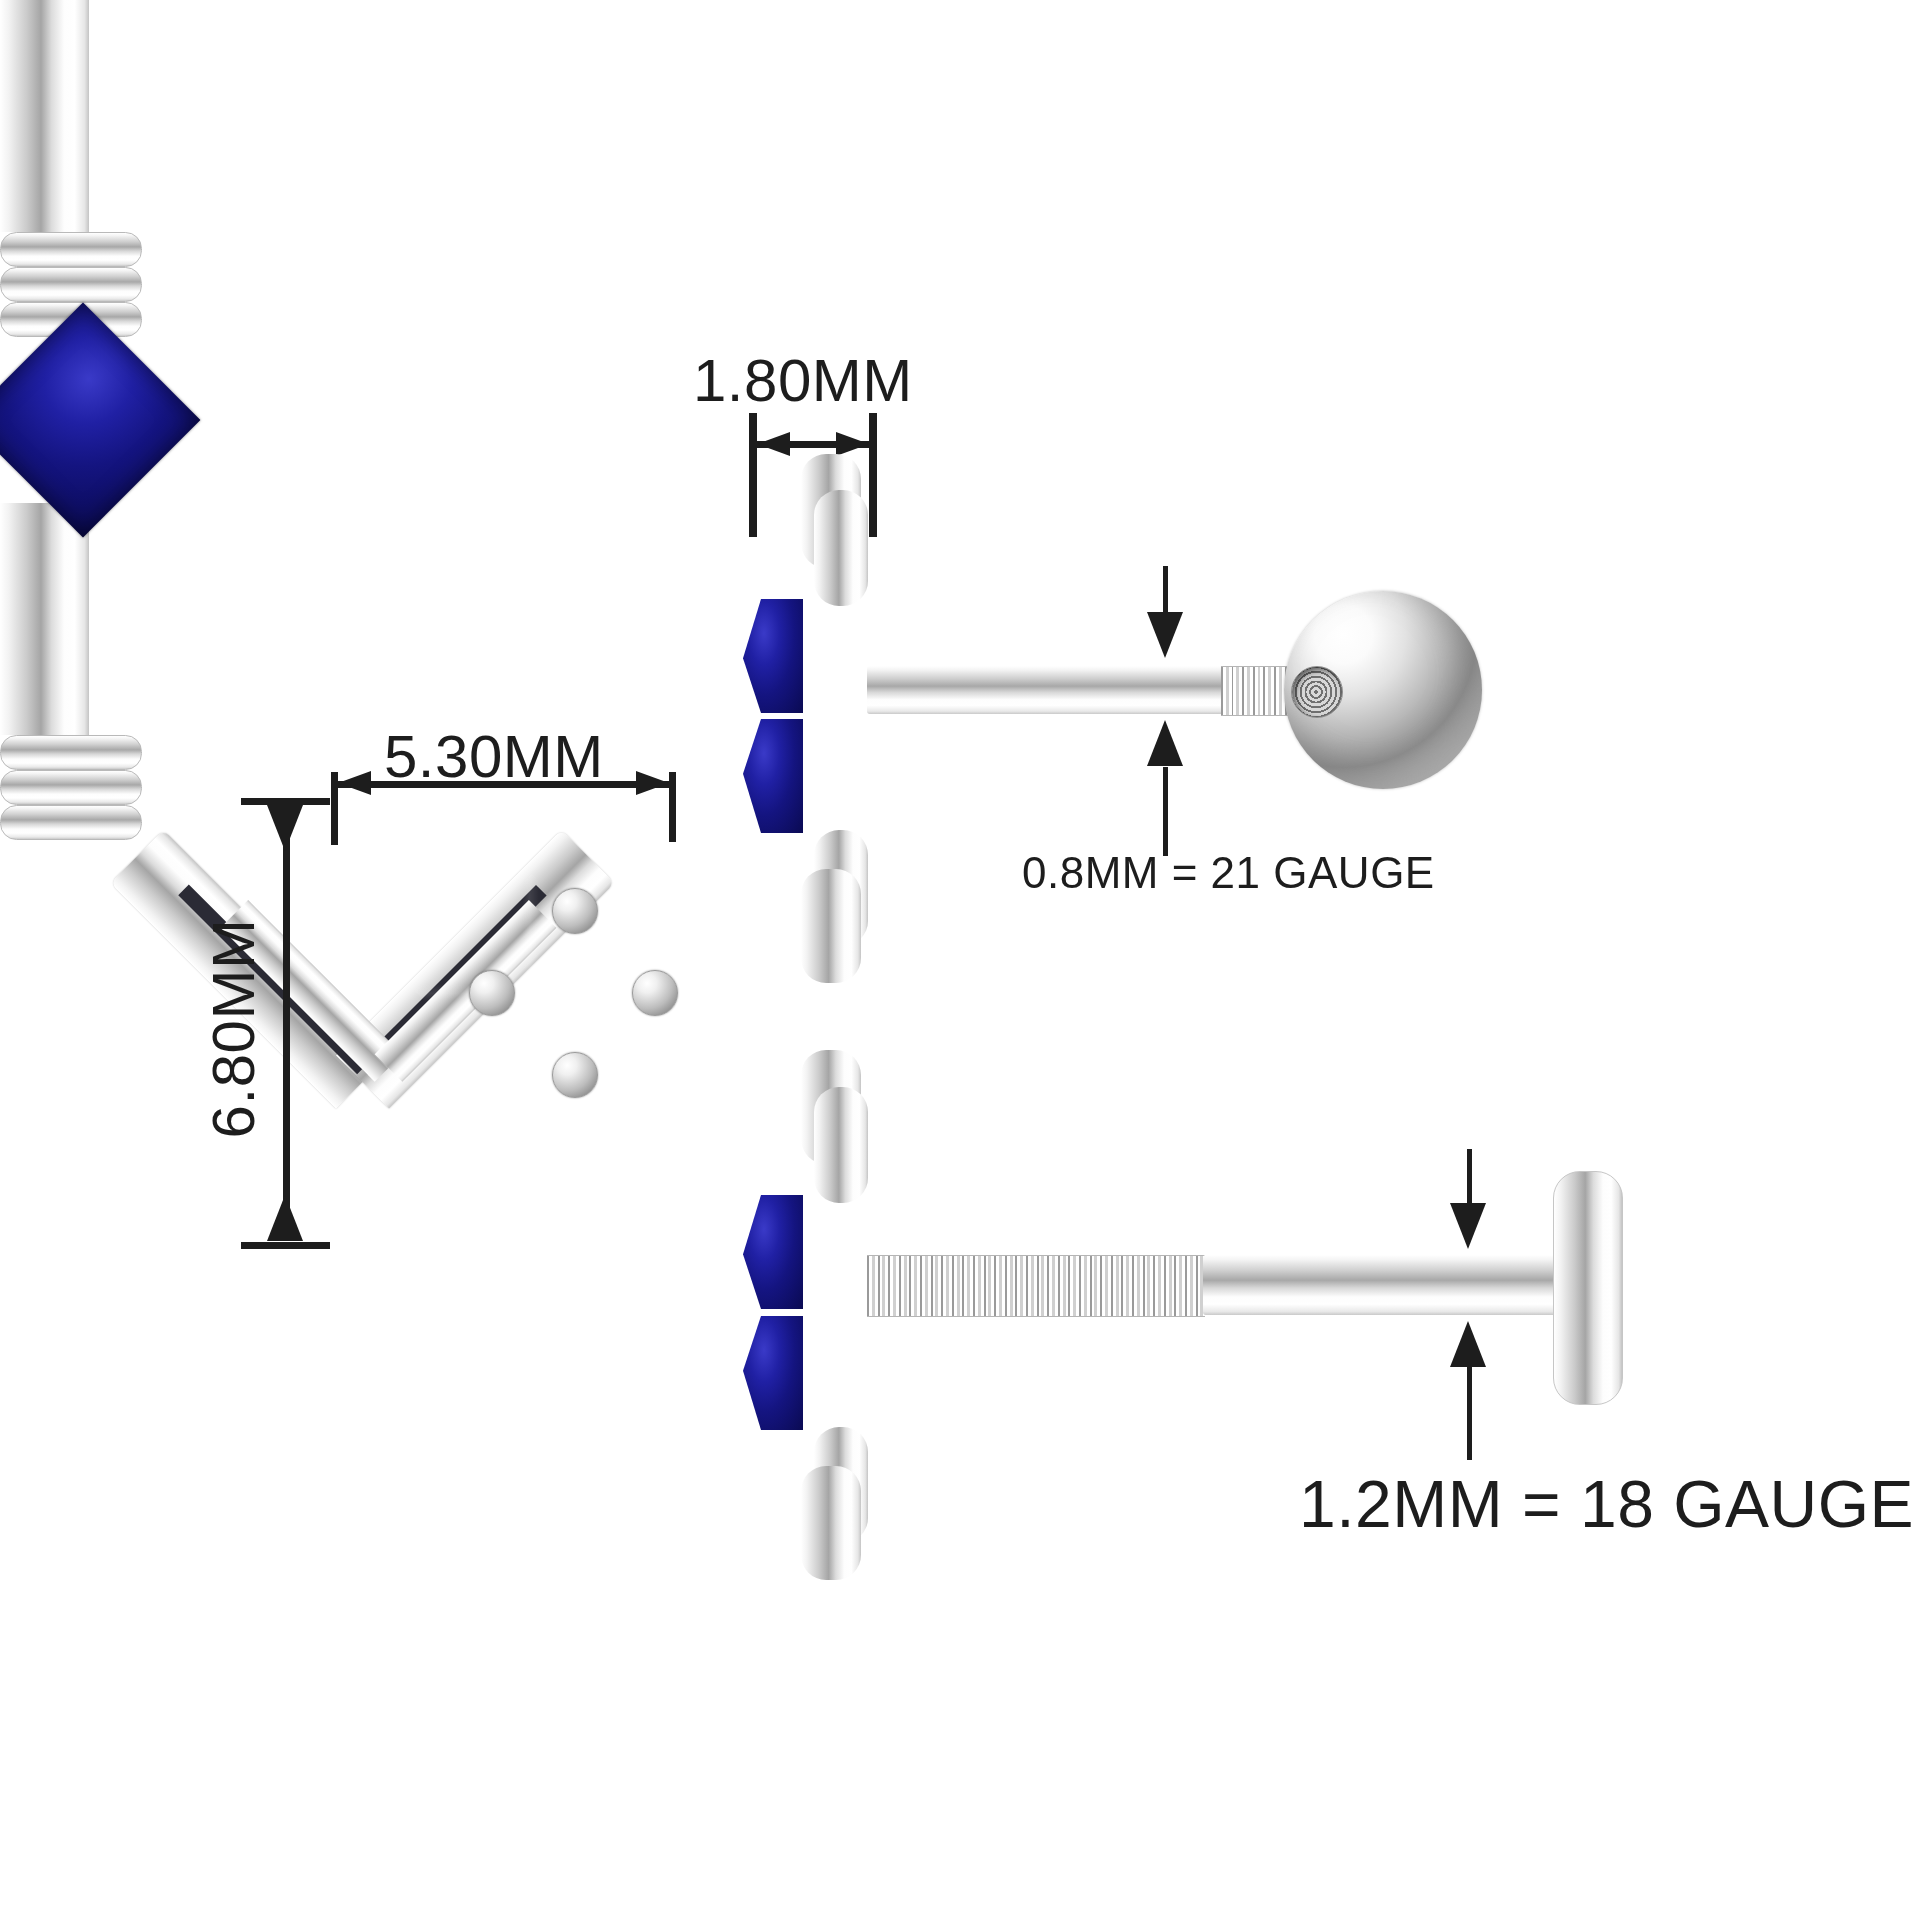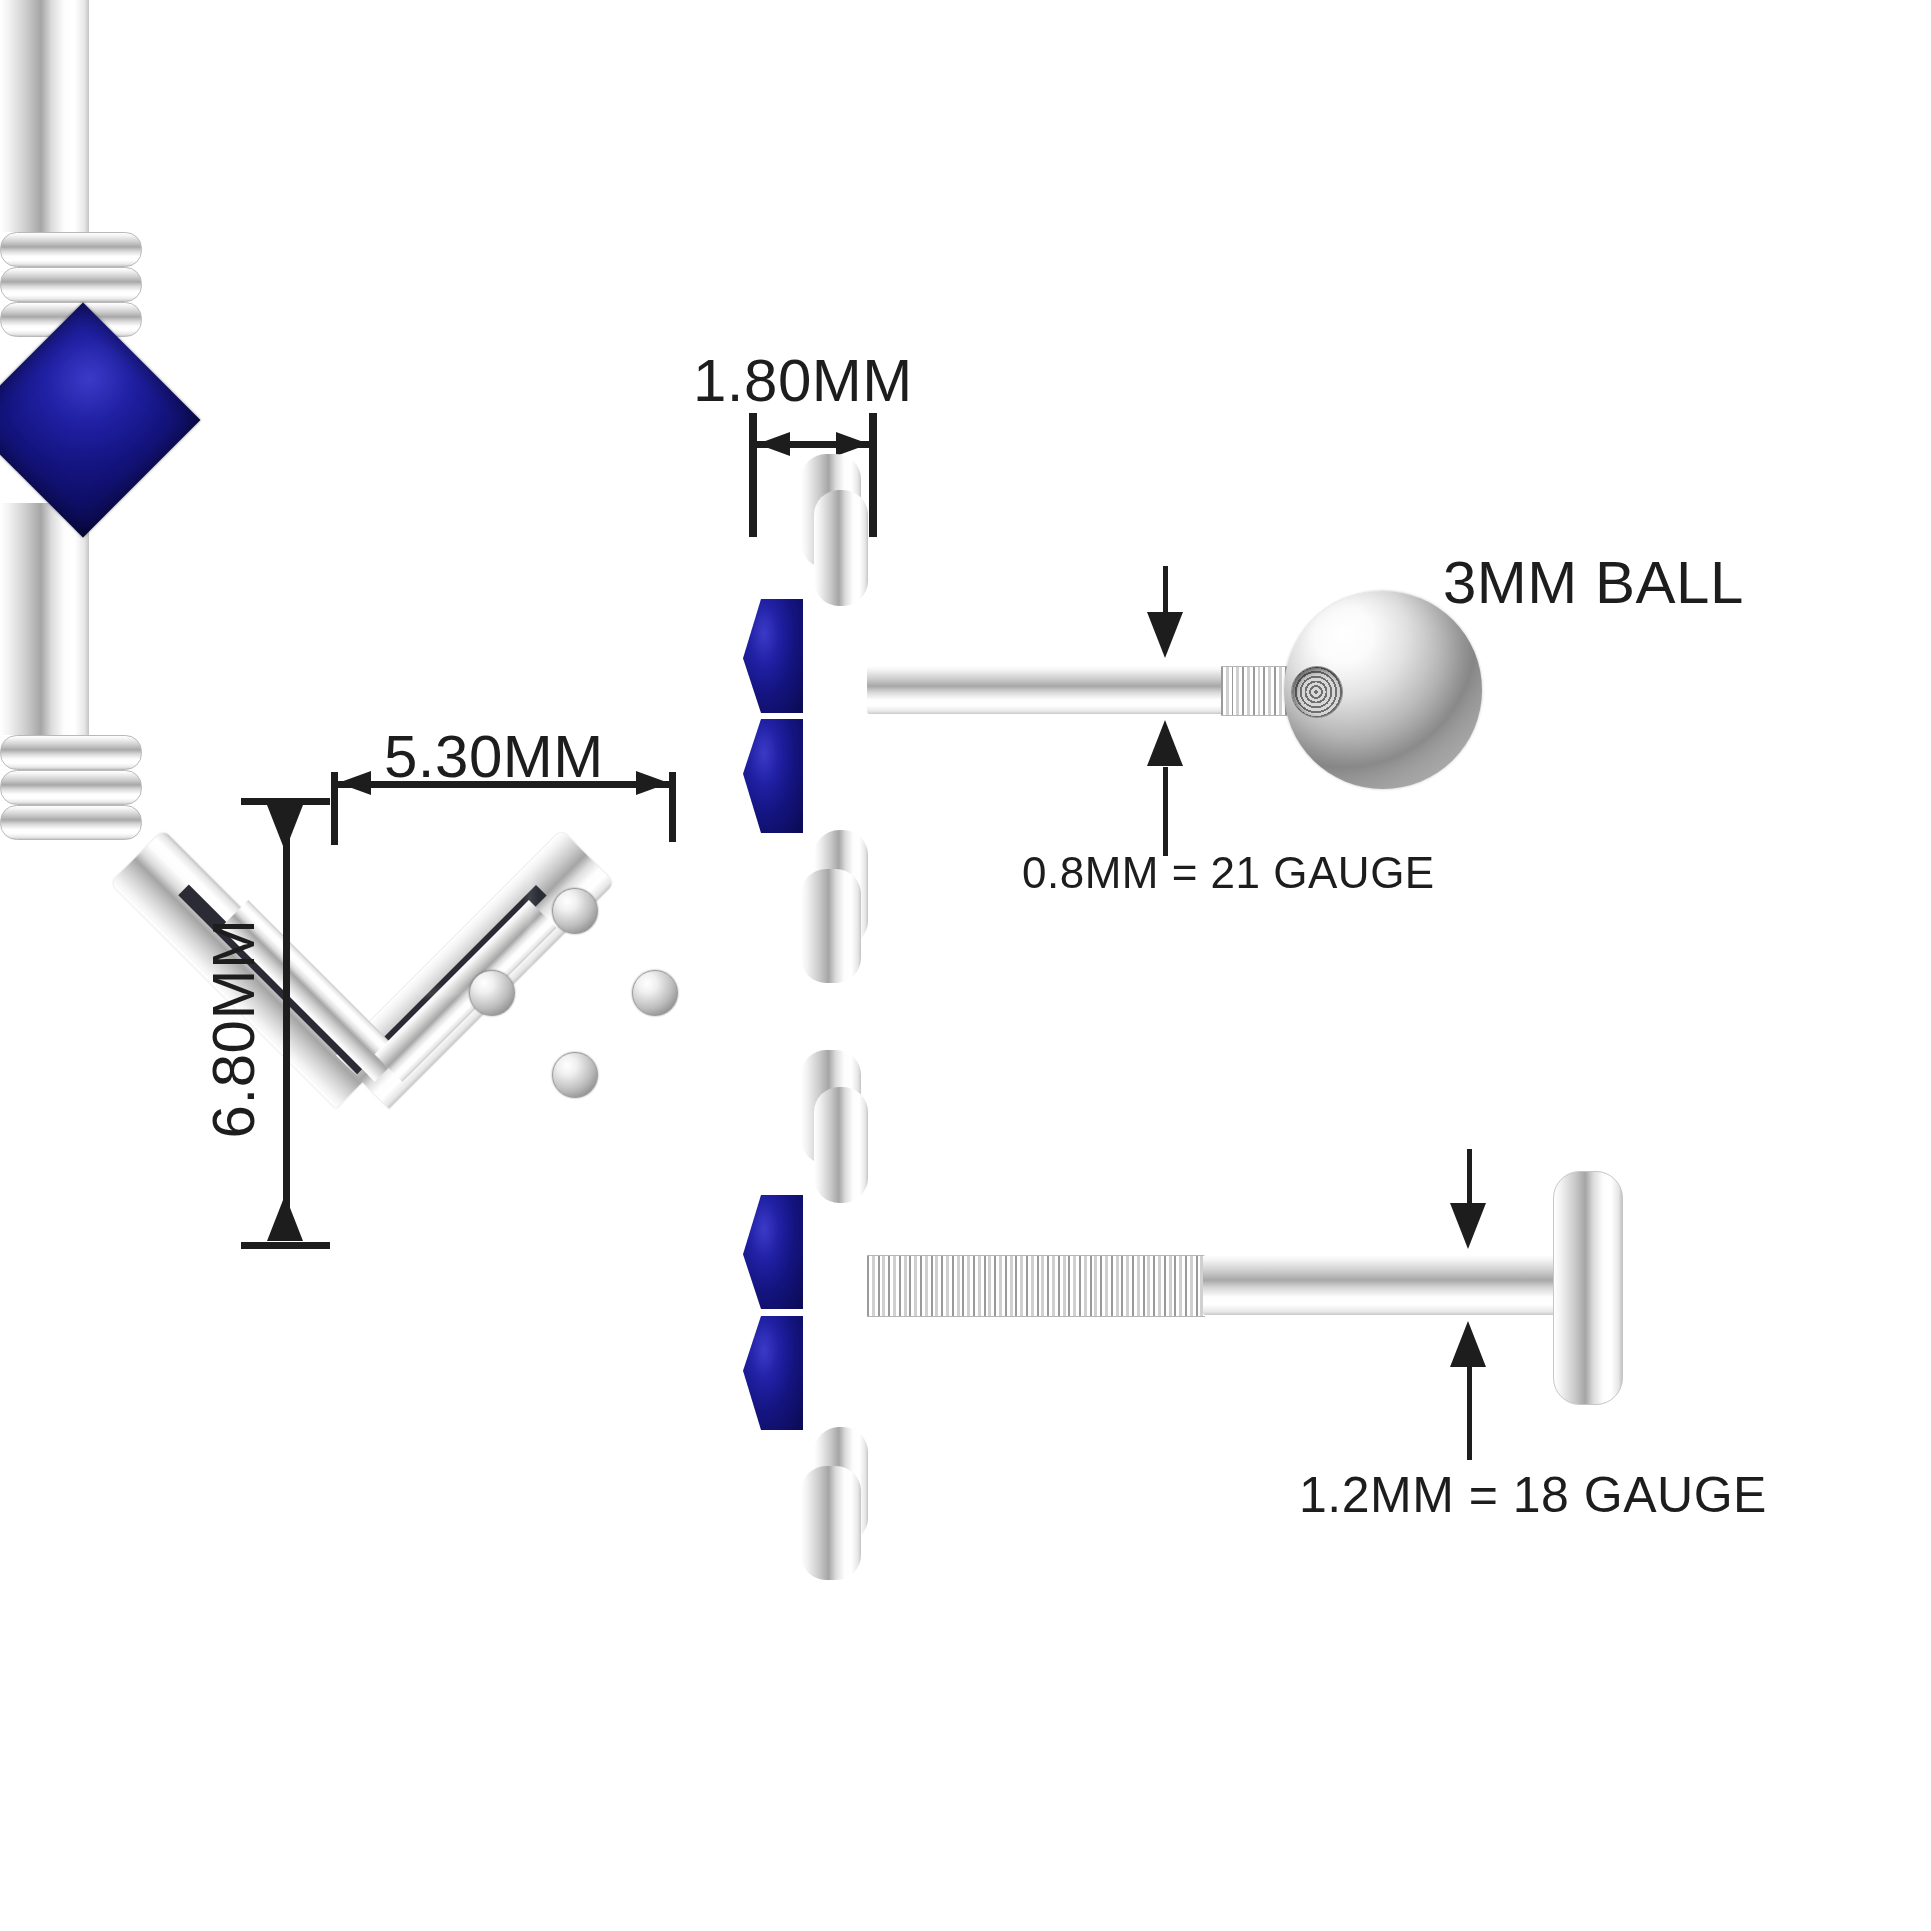--- a/index.html
+++ b/index.html
@@ -149,21 +149,20 @@
     <div class="chev-arm metal-v" style="left:814px;top:830px;width:54px;height:116px;"></div>
     <div class="chev-arm metal-v" style="left:801px;top:869px;width:60px;height:114px;"></div>
 
     <div class="post metal-h" style="left:867px;top:666px;width:386px;height:48px;"></div>
 
     <div class="thread" style="left:1221px;top:666px;width:77px;height:48px;"></div>
 
     <div class="ball" style="left:1284px;top:591px;width:198px;height:198px;"></div>
     <div class="ball-hole" style="left:1291px;top:666px;width:50px;height:50px;"></div>
 
-    <div class="lbl" style="left:1443px;top:548px;font-size:60px;">3MM BALL</div>
   </div>
 
   <div>
     <div class="ext-line" style="left:1163px;top:566px;width:4.8px;height:46px;"></div>
     <div class="arrow-d" style="left:1147px;top:612px;"></div>
     <div class="arrow-u" style="left:1147px;top:720px;"></div>
     <div class="ext-line" style="left:1163px;top:767px;width:4.8px;height:89px;"></div>
 
     <div class="lbl" style="left:1022px;top:848px;font-size:44px;">0.8MM = 21 GAUGE</div>
   </div>
@@ -254,17 +253,17 @@
 
     <div class="disc metal-v" style="left:1553px;top:1171px;width:68px;height:232px;"></div>
   </div>
 
   <div>
     <div class="ext-line" style="left:1467px;top:1149px;width:4.8px;height:54px;"></div>
     <div class="arrow-d" style="left:1450px;top:1203px;"></div>
     <div class="arrow-u" style="left:1450px;top:1321px;"></div>
     <div class="ext-line" style="left:1467px;top:1367px;width:4.8px;height:93px;"></div>
 
-    <div class="lbl" style="left:1299px;top:1466px;font-size:50px;">1.2MM = 18 GAUGE</div>
+    <div class="lbl" style="left:1299px;top:1466px;font-size:66px;">1.2MM = 18 GAUGE</div>
   </div>
 
 </div>
 
 
 </body></html>

